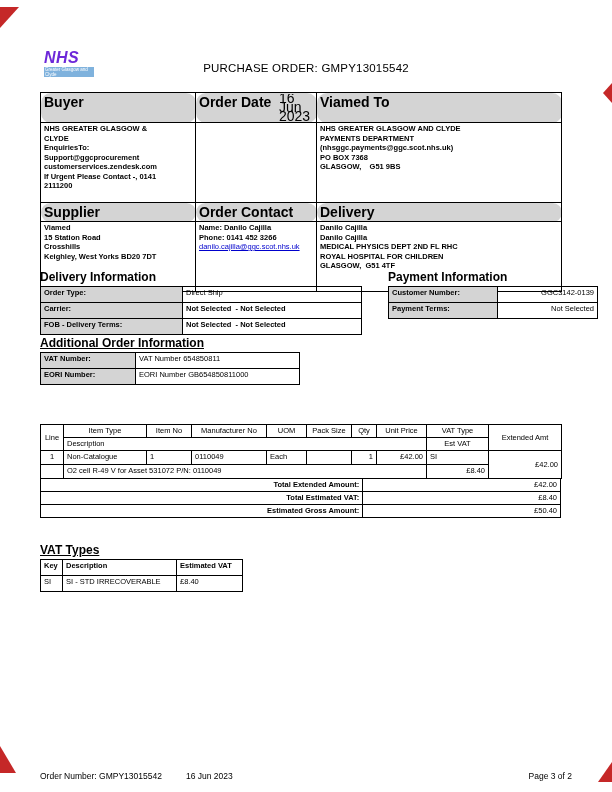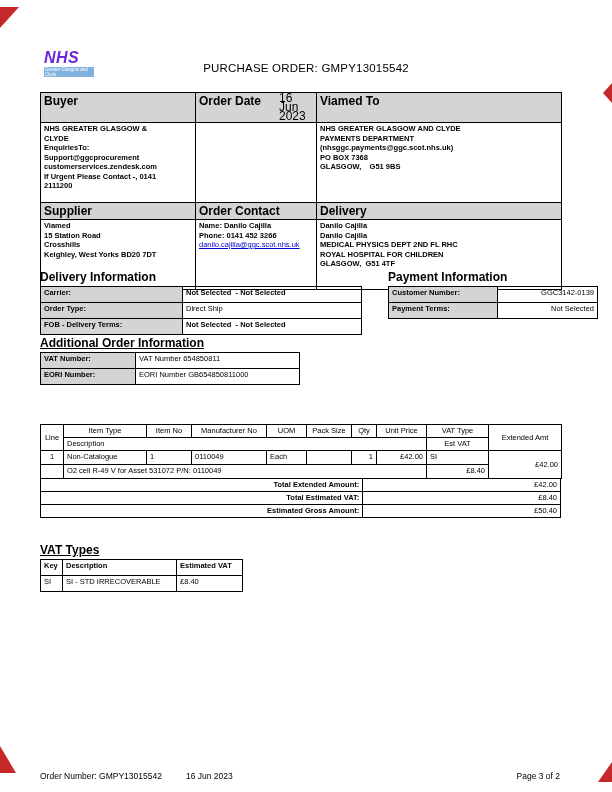--- a/index.html
+++ b/index.html
@@ -21,21 +21,21 @@
   .doc-title { position:absolute; top:62px; left:0; width:100%; text-align:center; font-size:11.5px; font-weight:normal; letter-spacing:.2px; }
 
   table { border-collapse:collapse; table-layout:fixed; }
   td { border:1px solid #000; font-size:7.5px; padding:1px 3px; vertical-align:top; overflow:hidden; }
   .gray { background:#d4d4d4; }
   .b { font-weight:bold; }
   .ra { text-align:right; }
   .ctr { text-align:center; }
   .vmid { vertical-align:middle; }
   .line { white-space:pre-wrap; line-height:9.5px;font-weight:bold; }
-  .hdrcell { font-size:12px; }
+  .hdrcell { font-size:14px;border-radius:10px; }
 
   .info-table { position:absolute; top:92px; left:40px; width:521px; }
   .od-flex { display:flex; justify-content:space-between; }
   .od-val { width:34px; line-height:9px; }
   .email { color:#0000cc; text-decoration:underline; word-break:break-all; line-height:9.5px; display:inline-block; cursor:pointer; }
 
   .sec { position:absolute; }
   .sec-title { font-size:12px; font-weight:bold; margin-bottom:2px; }
   .u { text-decoration:underline; }
   .sec-delivery  { top:270px; left:40px;  width:321px; }
@@ -43,21 +43,21 @@
   .sec-additional{ top:336px; left:40px;  width:259px; }
   .sec-delivery table, .sec-payment table, .sec-additional table, .items table, .sec-vat table { width:100%; }
   .sec td { height:13px; }
 
   .items { position:absolute; top:424px; left:40px; width:521px; }
   .items td { line-height:10px; }
   .totals { margin-left:auto; margin-top:-1px; width:192px; }
 
   .sec-vat { top:543px; left:40px; width:202px; }
 
-  .footer { position:absolute; top:771px; left:40px; right:52px; display:flex; font-size:8.5px; }
+  .footer { position:absolute; top:771px; left:40px; right:40px; display:flex; font-size:8.5px; }
   .footer-date { margin-left:24px; }
   .footer-page { margin-left:auto; }
 </style>
 </head>
 <body>
 
 <div class="page">
 
   <div class="tri tri-tl"></div>
   <div class="tri tri-r"></div>
@@ -137,26 +137,26 @@
 
   <div class="sec sec-delivery">
     <div class="sec-title">Delivery Information</div>
     <table>
       <colgroup>
           <col style="width:142px">
           <col style="width:179px">
         </colgroup>
       <tbody>
           <tr>
+        <td class="gray b">Order Type:</td>
+        <td>Direct Ship</td>
+      </tr>
+      <tr>
         <td class="gray b">Carrier:</td>
         <td class="line">Not Selected  - Not Selected</td>
-      </tr>
-      <tr>
-        <td class="gray b">Order Type:</td>
-        <td>Direct Ship</td>
       </tr>
       <tr>
         <td class="gray b">FOB - Delivery Terms:</td>
         <td class="line">Not Selected  - Not Selected</td>
       </tr>
     </tbody>
       </table>
   </div>
 
   <div class="sec sec-payment">

